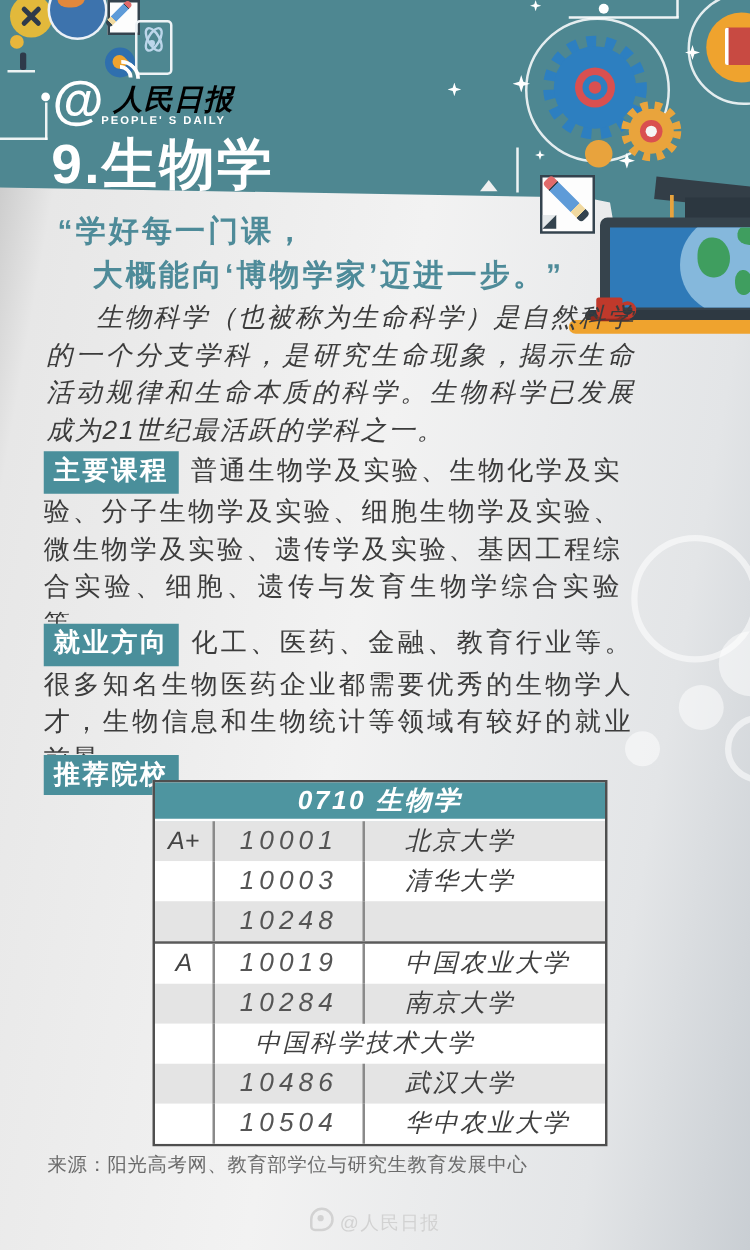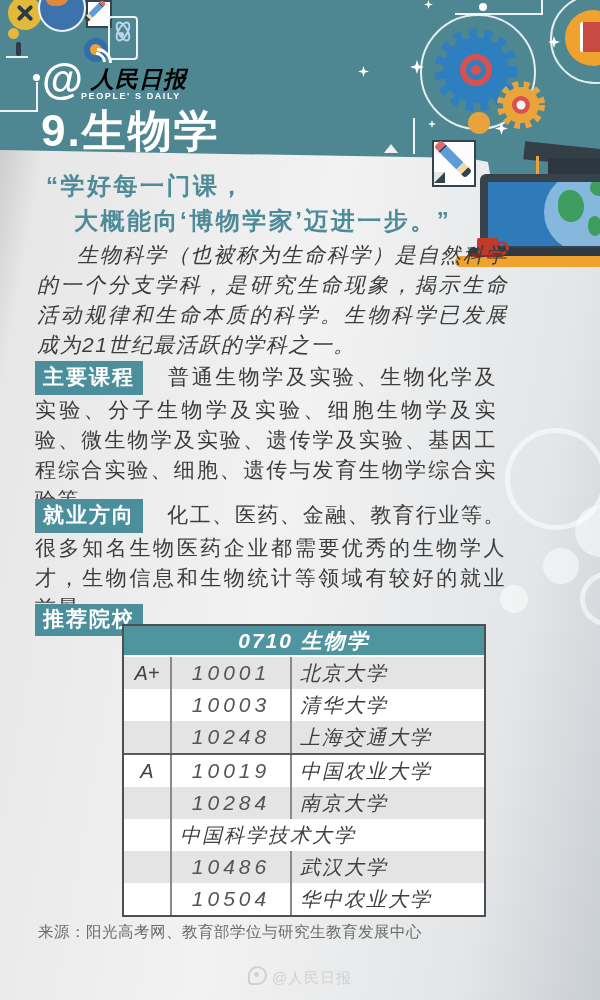--- a/index.html
+++ b/index.html
@@ -54,32 +54,32 @@
   #note{position:absolute;left:432px;top:140px;width:42px;height:45px;}
   #notch{position:absolute;left:384px;top:144px;width:0;height:0;border-left:7px solid transparent;border-right:7px solid transparent;border-bottom:9px solid #f0f0f0;}
   
   #quote{position:absolute;left:46px;top:168px;color:#4e8b99;font-size:24px;font-weight:bold;letter-spacing:2.5px;line-height:35px;}
   #quote .l2{text-indent:28px;}
   .body-text{position:absolute;color:#3c3c3c;font-size:21px;letter-spacing:1.5px;line-height:30px;text-align:justify;}
   #intro{left:37px;top:219px;width:471px;text-indent:40px;font-style:italic;}
   #courses{left:35px;top:340px;width:462px;}
   #careers{left:35px;top:478px;width:471px;}
   .sec-label{display:inline-block;background:#4a8f9b;color:#fff;font-weight:bold;
-    font-size:21px;letter-spacing:2px;padding:1px 8px 3px;margin-right:24px;text-indent:0;}
+    font-size:21px;letter-spacing:2px;padding:1px 8px 3px;margin-right:9px;text-indent:0;}
   #schools-label{position:absolute;left:35px;top:604px;}
   
   #uni-table{position:absolute;left:122px;top:624px;width:360px;border:2px solid #4f4f4f;background:#fff;font-style:italic;}
   #uni-table .thead{background:#4e95a0;color:#fff;font-weight:bold;font-size:21px;letter-spacing:2px;
     text-align:center;height:29px;line-height:29px;border-bottom:2px solid #fdfdfd;}
   .trow{display:flex;height:32px;line-height:32px;background:#fff;}
   .trow.gray{background:#e4e4e4;}
   .trow.group-start{border-top:2px solid #5a5a5a;}
   .td-grade{width:46px;text-align:center;font-size:20px;color:#444;border-right:2px solid #8a8a8a;}
   .td-code{width:118px;text-align:center;font-size:21px;color:#555;letter-spacing:4px;border-right:2px solid #8a8a8a;}
-  .td-name{flex:1;padding-left:8px;font-size:20px;color:#3f3f3f;letter-spacing:2px;}
+  .td-name{flex:1;padding-left:32px;font-size:20px;color:#3f3f3f;letter-spacing:2px;}
   
   #source{position:absolute;left:38px;top:922px;color:#6b6b6b;font-size:15.5px;letter-spacing:.5px;}
   #footer-mark{position:absolute;left:0;right:0;top:966px;text-align:center;color:#d2d2d2;font-size:15px;letter-spacing:1px;}
   #weibo-eye{display:inline-block;width:15px;height:15px;border:2px solid #d2d2d2;border-radius:50% 50% 50% 4px;
     vertical-align:-2px;margin-right:5px;position:relative;}
   #weibo-eye:after{content:"";position:absolute;left:4px;top:4px;width:5px;height:5px;border-radius:50%;background:#d2d2d2;}
 </style>
 </head>
 <body>
 
@@ -214,21 +214,20 @@
       <div class="td-name">北京大学</div>
     </div>
     <div class="trow">
       <div class="td-grade"></div>
       <div class="td-code">10003</div>
       <div class="td-name">清华大学</div>
     </div>
     <div class="trow gray">
       <div class="td-grade"></div>
       <div class="td-code">10248</div>
-      <div class="td-name">上海交通大学</div>
     </div>
     <div class="trow group-start">
       <div class="td-grade">A</div>
       <div class="td-code">10019</div>
       <div class="td-name">中国农业大学</div>
     </div>
     <div class="trow gray">
       <div class="td-grade"></div>
       <div class="td-code">10284</div>
       <div class="td-name">南京大学</div>

